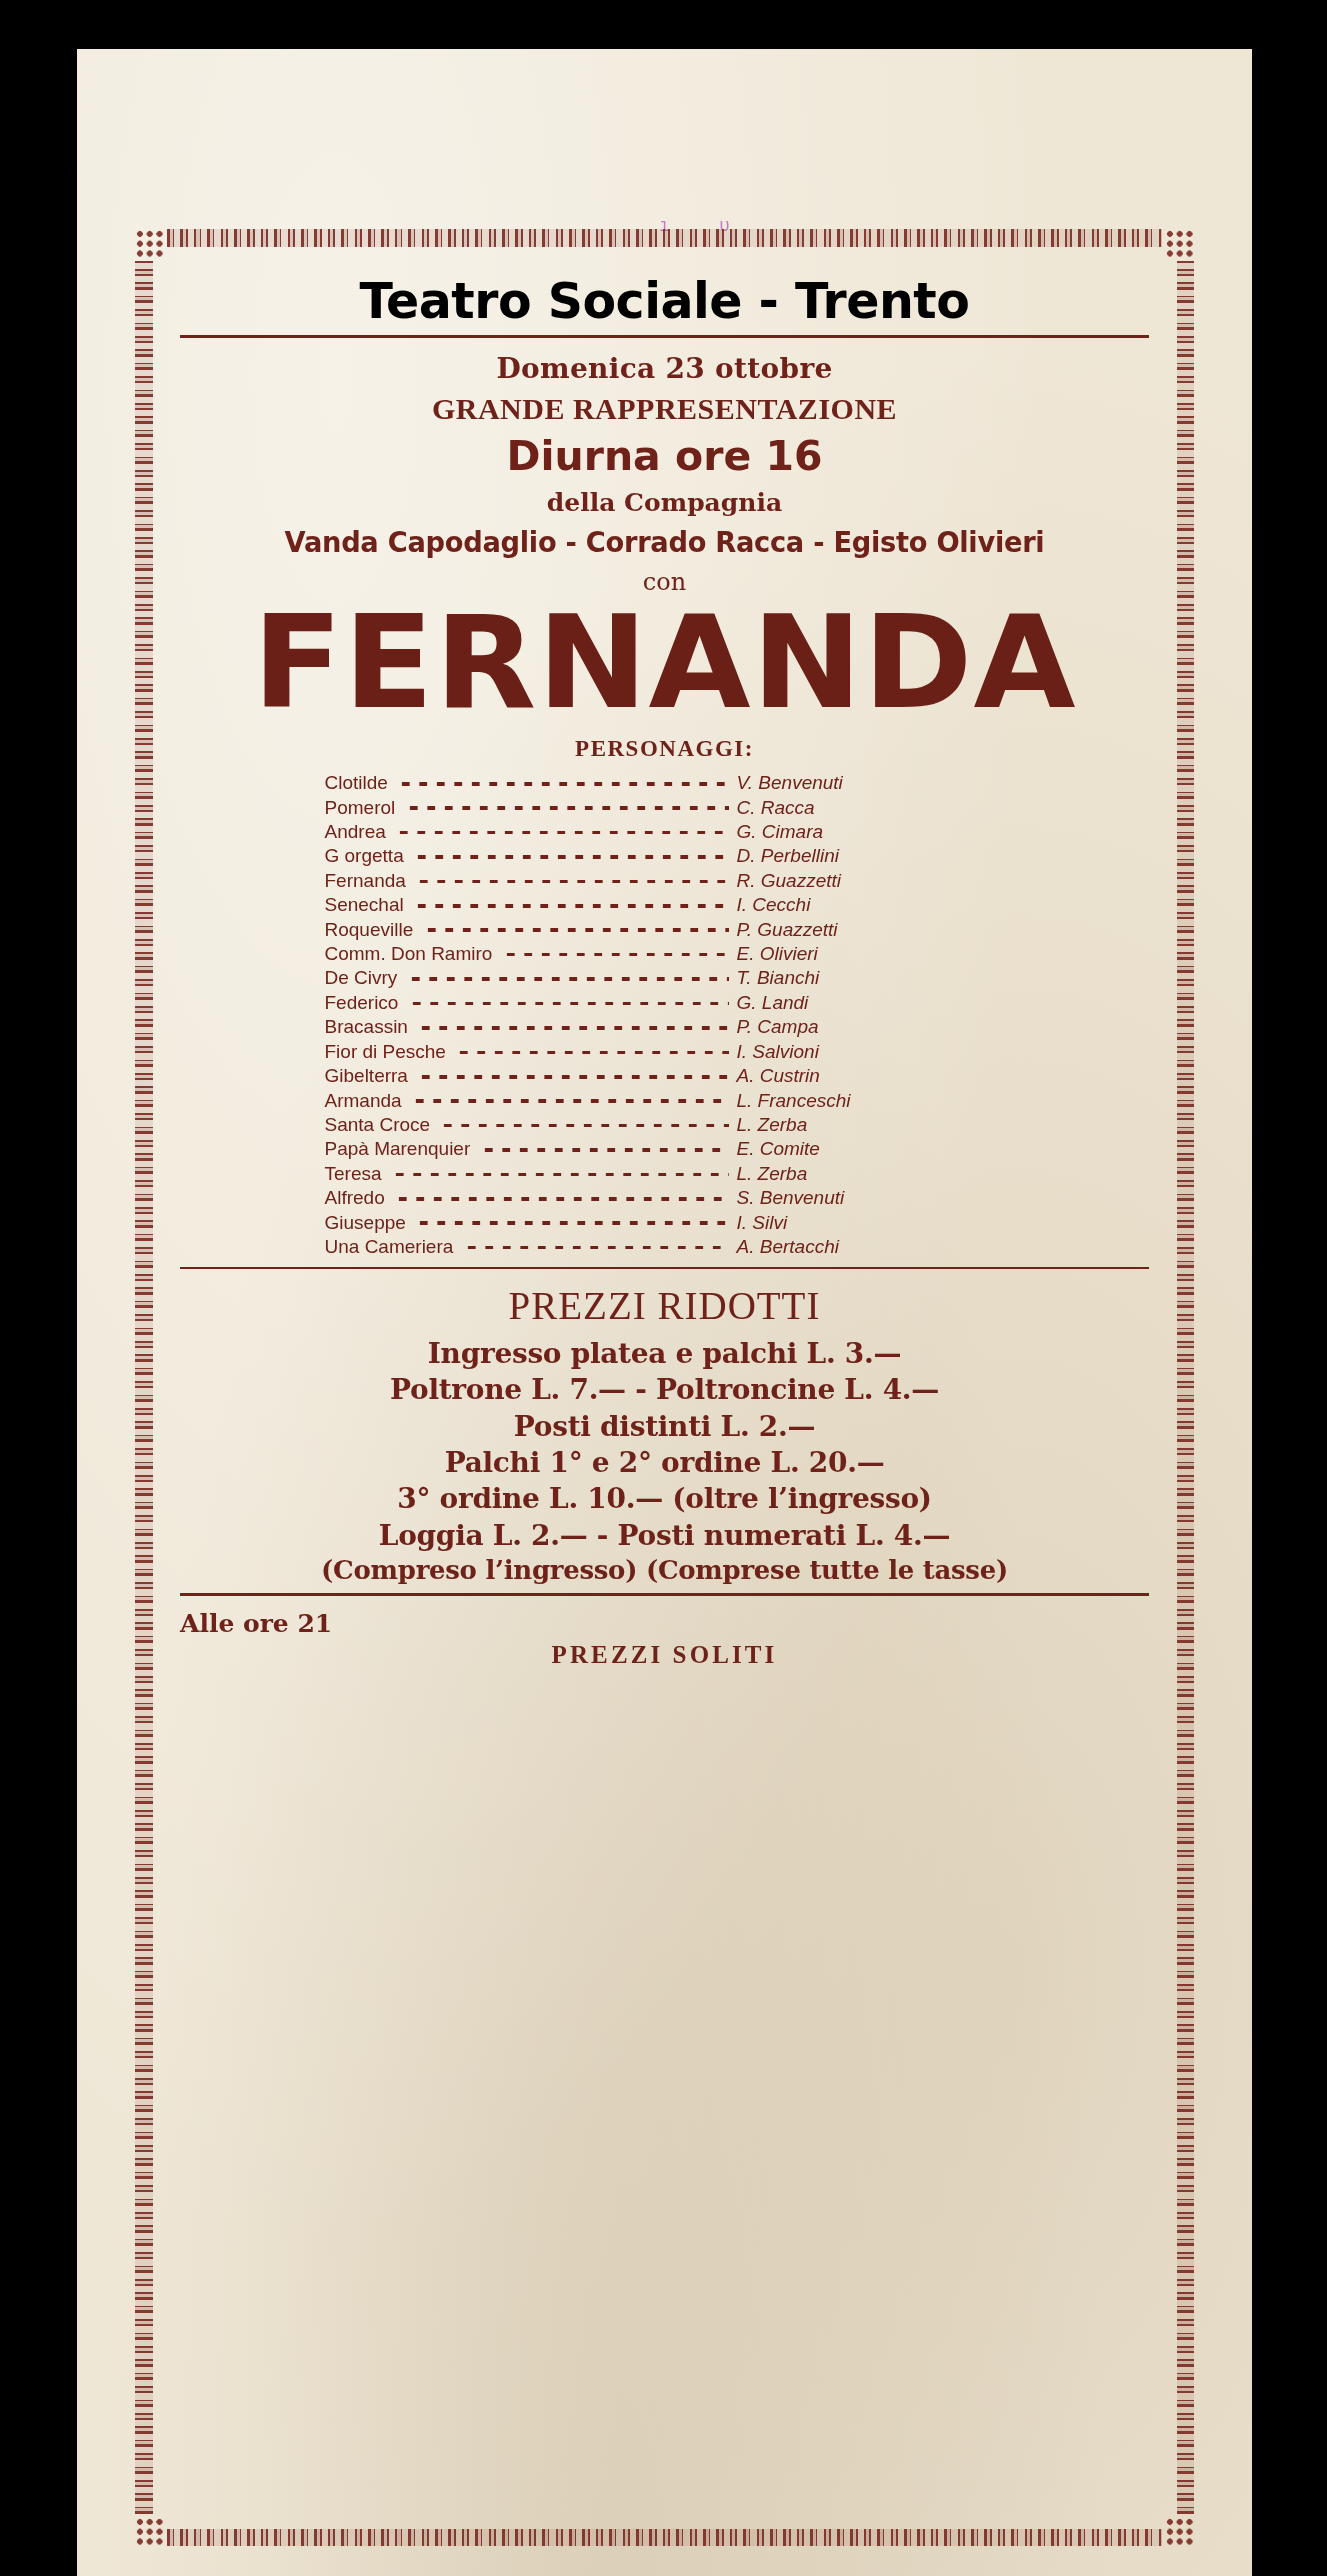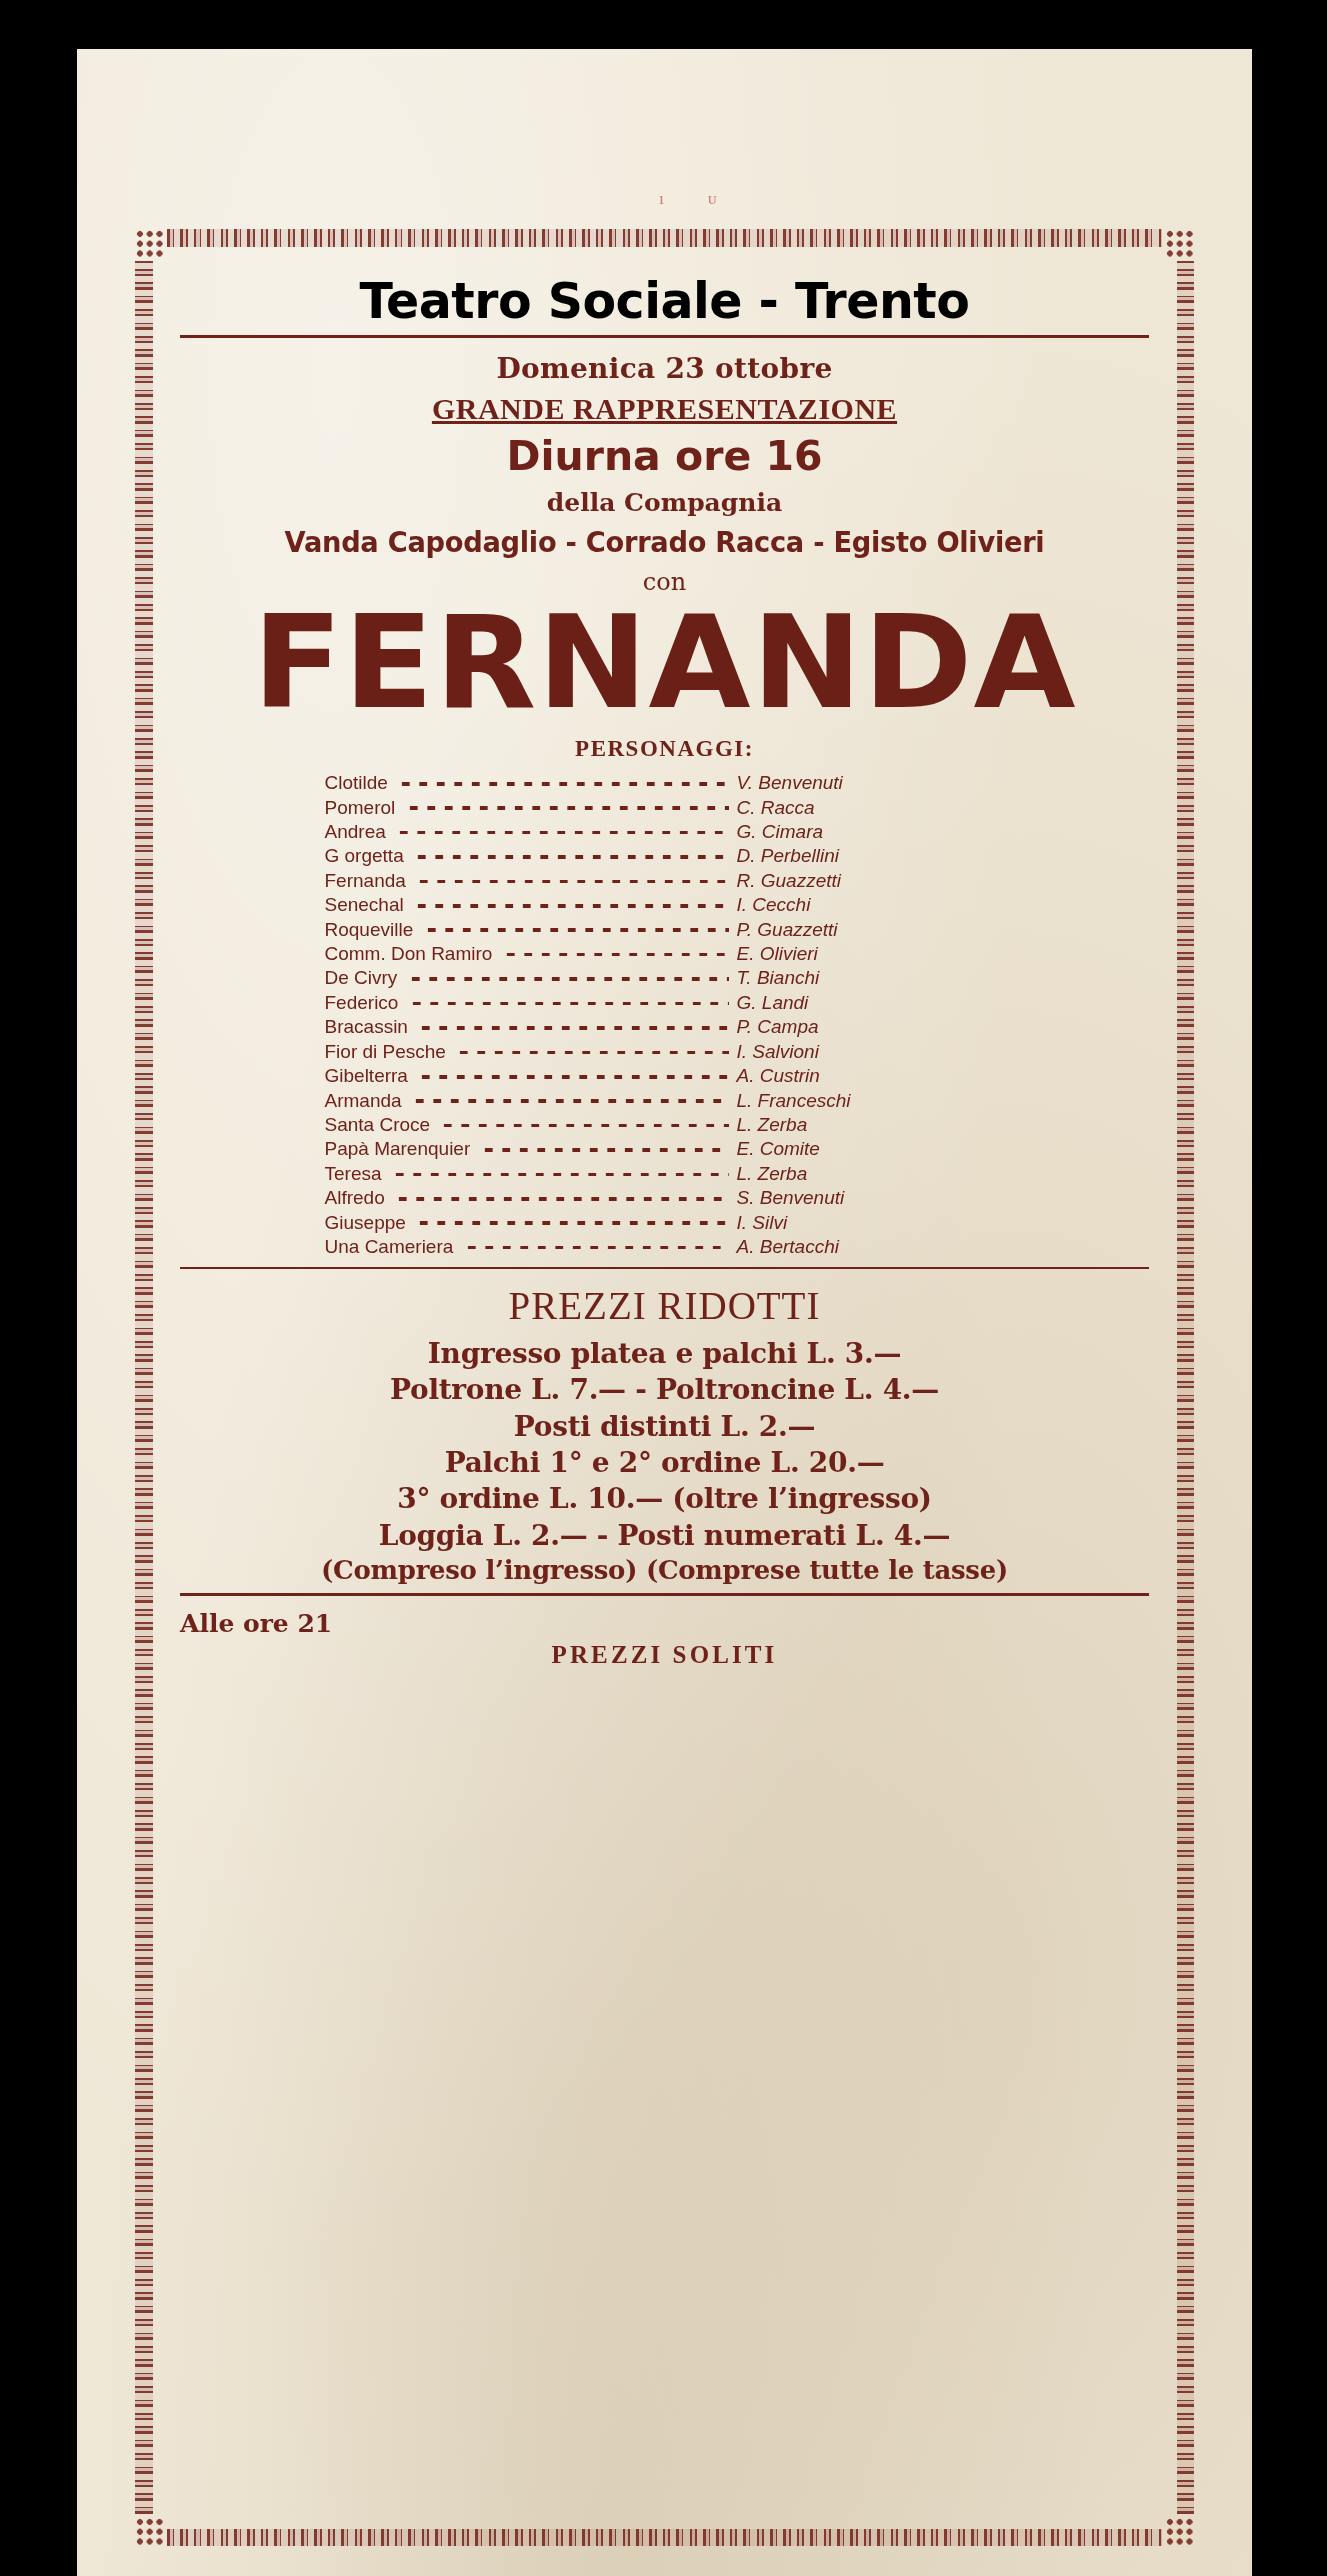--- a/index.html
+++ b/index.html
@@ -117,21 +117,20 @@
     font-size: 28px;
     margin: 2.1px 0 7.2px 0;
     letter-spacing: 0.3px;
   }
   .line-grande {
     font-family: "Liberation Serif", serif;
     font-weight: bold;
     font-size: 30px;
     letter-spacing: 0.5px;
     margin: 0 0 6.2px 0;
-    text-decoration: underline;
   }
   .line-diurna {
     font-family: "DejaVu Sans", sans-serif;
     font-weight: bold;
     font-size: 41px;
     letter-spacing: 0px;
     margin: 2.1px 0 8.2px 0;
   }
   .line-compagnia {
     font-family: "DejaVu Serif", serif;
@@ -257,23 +256,24 @@
     font-family: "Liberation Serif", serif;
     font-weight: bold;
     font-size: 25px;
     letter-spacing: 3.1px;
     margin: 0 0 5.2px 0;
   }
 
   
   .pencil-mark {
     position: absolute;
-    color: #b91c1c;
-    font-family: Liberation Serif, serif;
+    color: #a21caf;
+    font-family: Liberation Mono, monospace;
     opacity: 0.55;
+    margin-top: 28px;
   }
   #pencil-top { left: 582px; top: 139px; font-size: 17.5px; letter-spacing: 19.6px; }
 </style>
 </head>
 <body>
 
 <div id="poster">
 
   <div class="pencil-mark" id="pencil-top">ı ᴜ</div>
 

